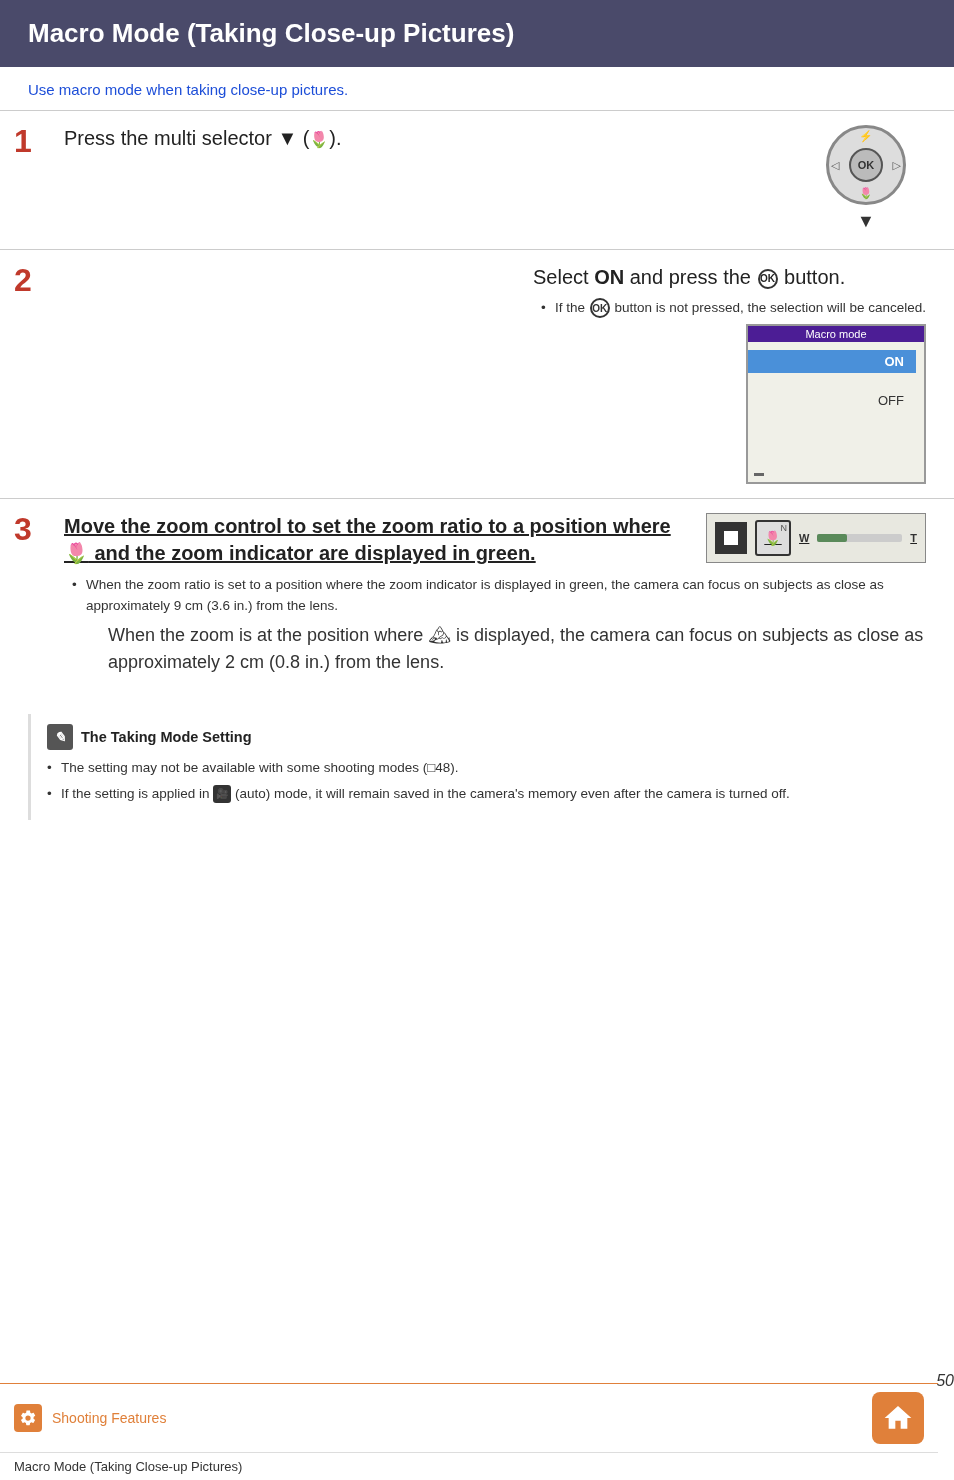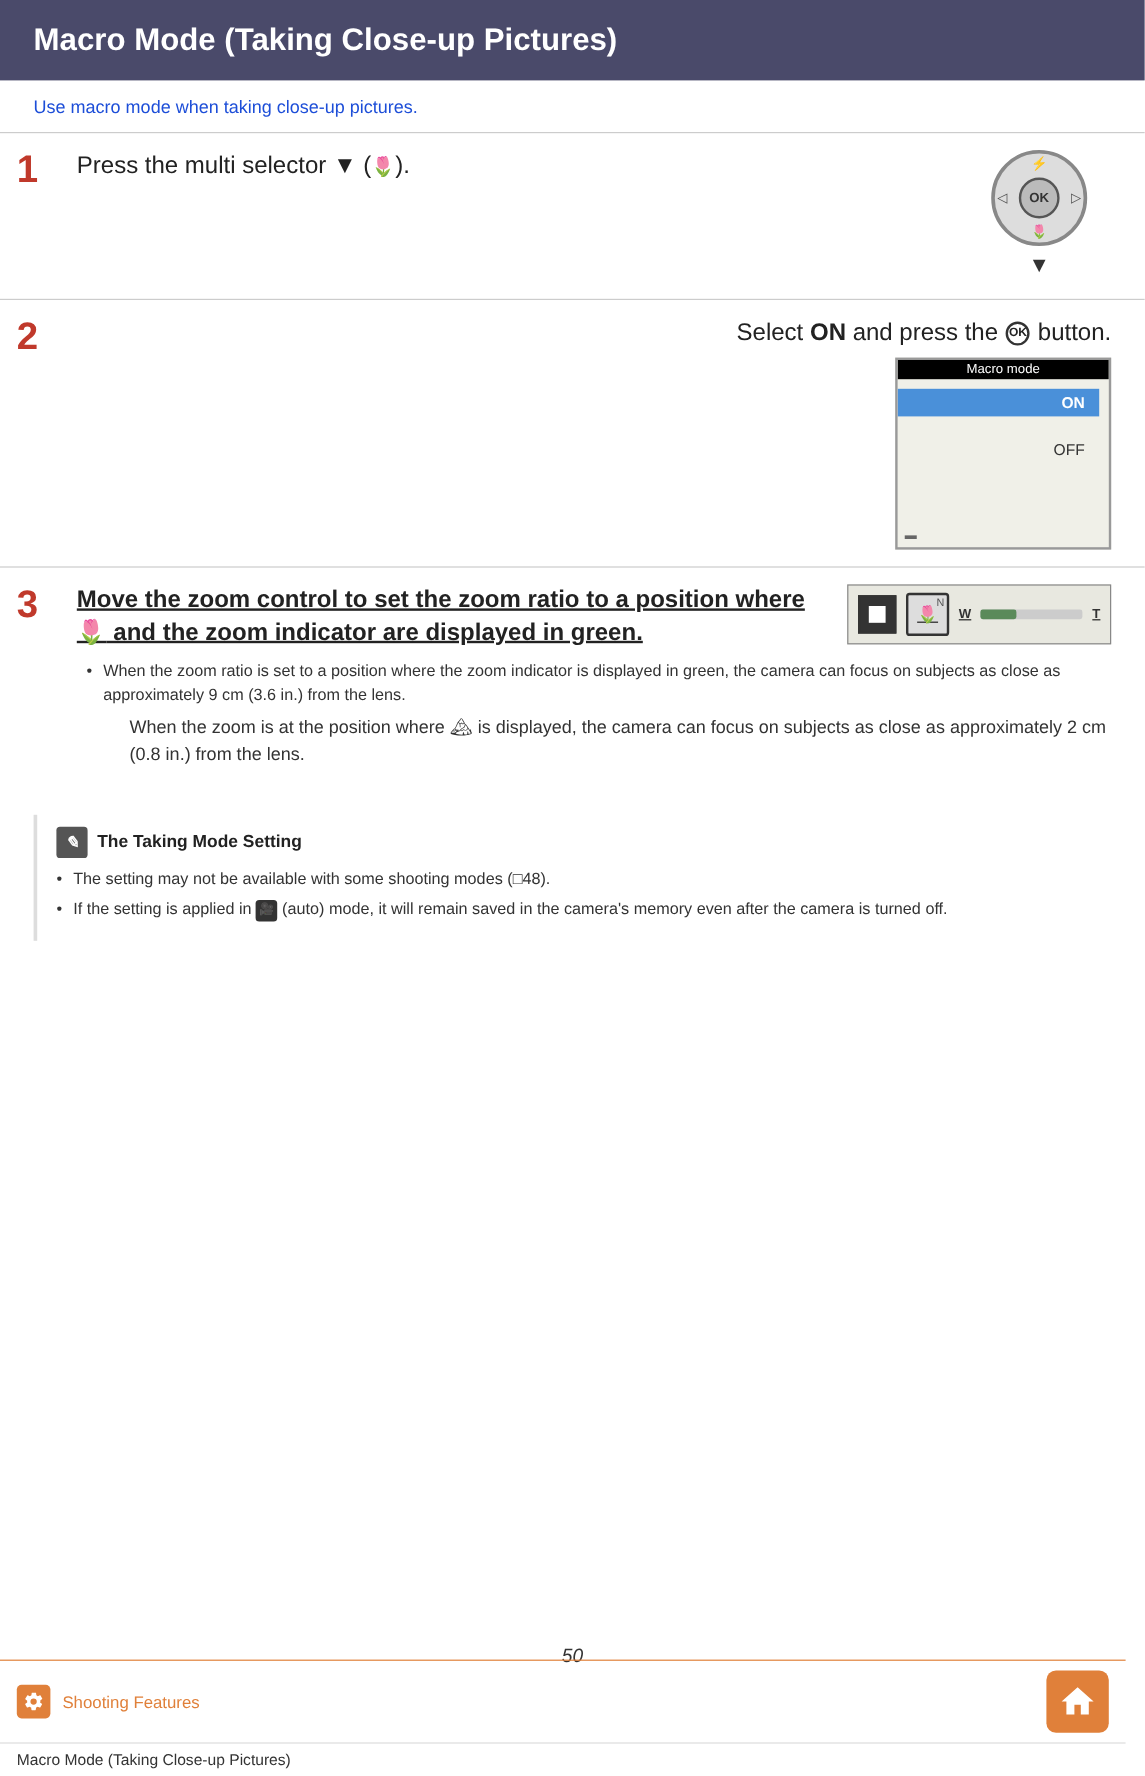--- a/index.html
+++ b/index.html
@@ -163,21 +163,21 @@
     
     .menu-screen {
       width: 180px;
       height: 160px;
       border: 2px solid #999;
       background: #f0f0e8;
       position: relative;
       overflow: hidden;
     }
     .menu-screen-title {
-      background: #000000;
+      background: #4c1d95;
       color: #fff;
       font-size: 11px;
       text-align: center;
       padding: 2px 0;
     }
     .menu-screen-items {
       padding: 8px 0 0 0;
     }
     .menu-item-on {
       background: #4a90d9;
@@ -310,21 +310,21 @@
       position: absolute;
       left: 0;
     }
 
     
     .page-footer {
       position: absolute;
       bottom: 90px;
       left: 0;
       right: 0;
-      text-align: center;
+      text-align: right;
       font-style: italic;
       font-size: 16px;
       color: #333;
     }
 
     .footer-nav {
       position: absolute;
       bottom: 0;
       left: 0;
       right: 16px;
@@ -417,21 +417,21 @@
       align-items: flex-end;
       width: 100%;
       flex-direction: column;
     }
     .step2-left {
       flex: 1;
     }
 
     .paragraph-note {
       margin-top: 6px;
-      font-size: 15px;
+      font-size: 18px;
       color: #333;
       line-height: 1.5;
       padding-left: 22px;
     }
   </style>
 </head>
 <body>
 
 <div class="page-header">
   <h1>Macro Mode (Taking Close-up Pictures)</h1>
@@ -461,20 +461,25 @@
 </div>
 
 <div class="step-container" style="align-items:flex-start;">
   <div class="step-number">2</div>
   <div class="step-content">
     <div class="step2-wrap">
       <div class="step2-left">
         <div class="step-title">
           Select <strong>ON</strong> and press the <span class="inline-ok">OK</span> button.
         </div>
+        <ul class="bullet-list">
+          <li>
+            If the <span class="inline-ok">OK</span> button is not pressed, the selection will be canceled.
+          </li>
+        </ul>
       </div>
       <div class="step-image">
         <div class="menu-screen">
           <div class="menu-screen-title">Macro mode</div>
           <div class="menu-screen-items">
             <div class="menu-item-on">ON</div>
             <div class="menu-item-off">OFF</div>
           </div>
           <div class="menu-screen-bottom">▬</div>
         </div>

